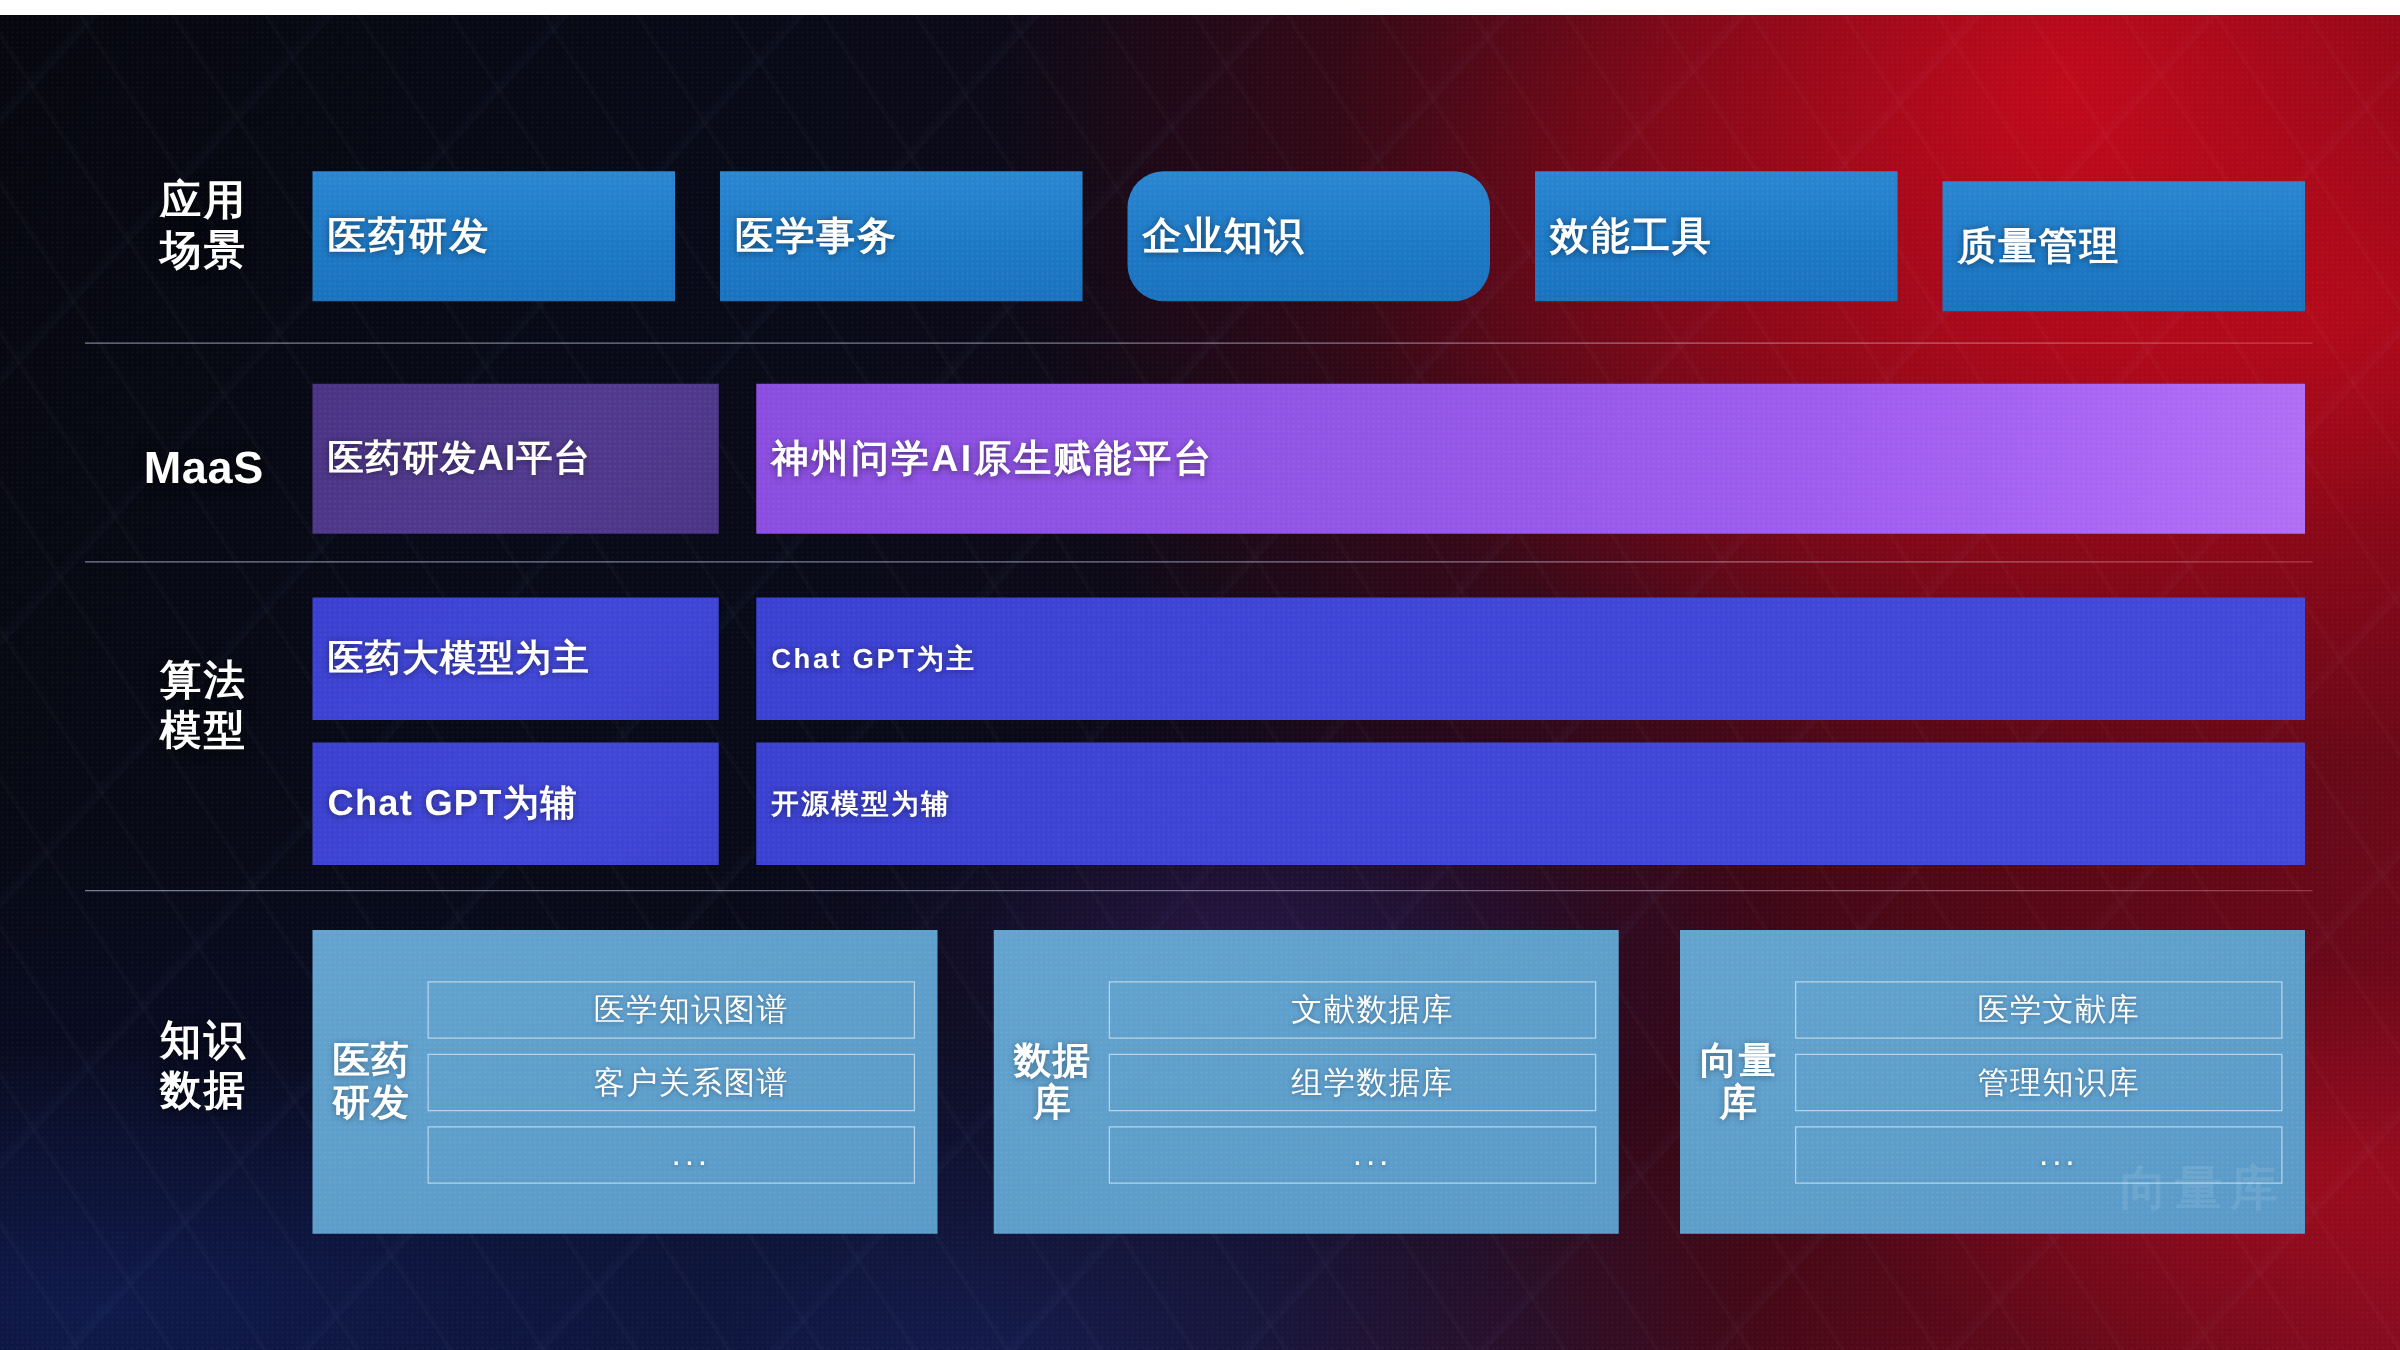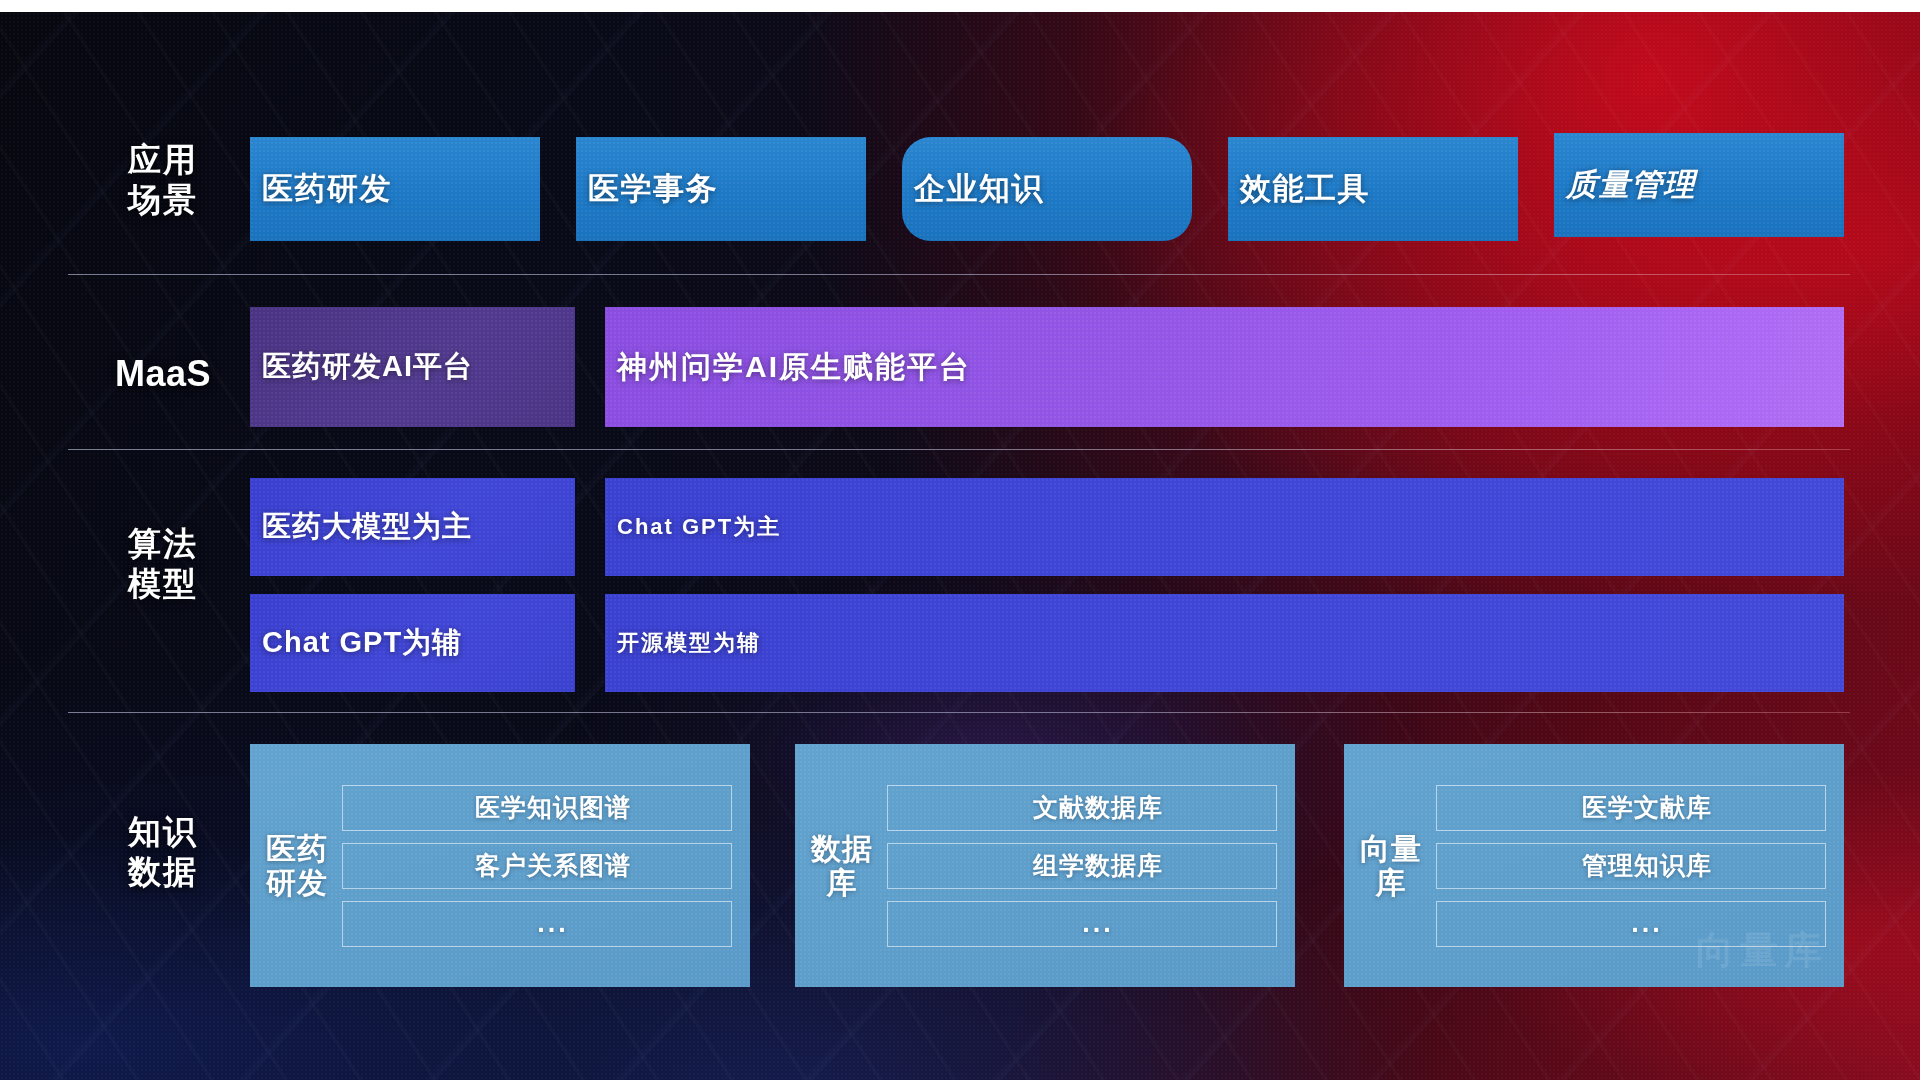--- a/index.html
+++ b/index.html
@@ -186,21 +186,21 @@
     gap: 12px;
     margin-left: 14px;
   }
   .kitem {
     border: 1px solid rgba(255,255,255,0.55);
     height: 46px;
     display: flex;
     align-items: center;
     justify-content: center;
     color: #ffffff;
-    font-weight: 700;
+    font-weight: 400;
     font-size: 25px;
     letter-spacing: 1px;
     text-shadow: 0 1px 4px rgba(0,0,0,0.3);
     padding-left: 32px;
   }
   .kitem.ellipsis { font-size: 27px; letter-spacing: 3px; }
 
   .watermark {
     position: absolute;
     right: 92px;
@@ -231,21 +231,21 @@
     </div>
     <div class="card app-card" style="position:absolute; left:576px; top:125px; width:290px;">
       <span class="txt">医学事务</span>
     </div>
     <div class="card app-card" style="position:absolute; left:902px; top:125px; width:290px;border-radius:29px;">
       <span class="txt">企业知识</span>
     </div>
     <div class="card app-card" style="position:absolute; left:1228px; top:125px; width:290px;">
       <span class="txt">效能工具</span>
     </div>
-    <div class="card app-card" style="position:absolute; left:1554px; top:121px; width:290px;font-style:italic;">
+    <div class="card app-card" style="position:absolute; left:1554px; top:133px; width:290px;">
       <span class="txt">质量管理</span>
     </div>
 
     <div class="divider" style="top:262px;"></div>
 
     <div class="rowlabel latin" style="top:340px;">MaaS</div>
 
     <div class="card maas-left" style="position:absolute; left:250px; top:295px; width:325px;">
       <span class="txt">医药研发AI平台</span>
     </div>

